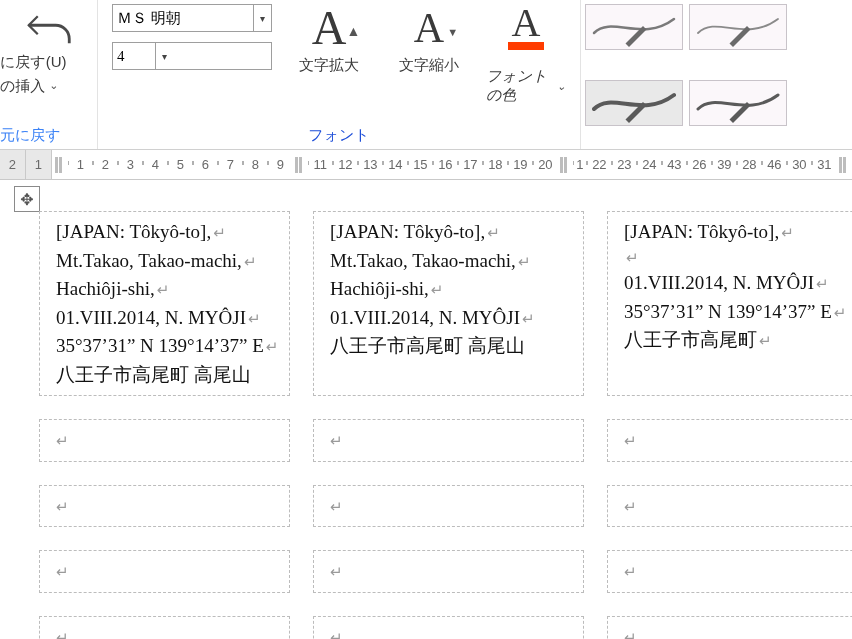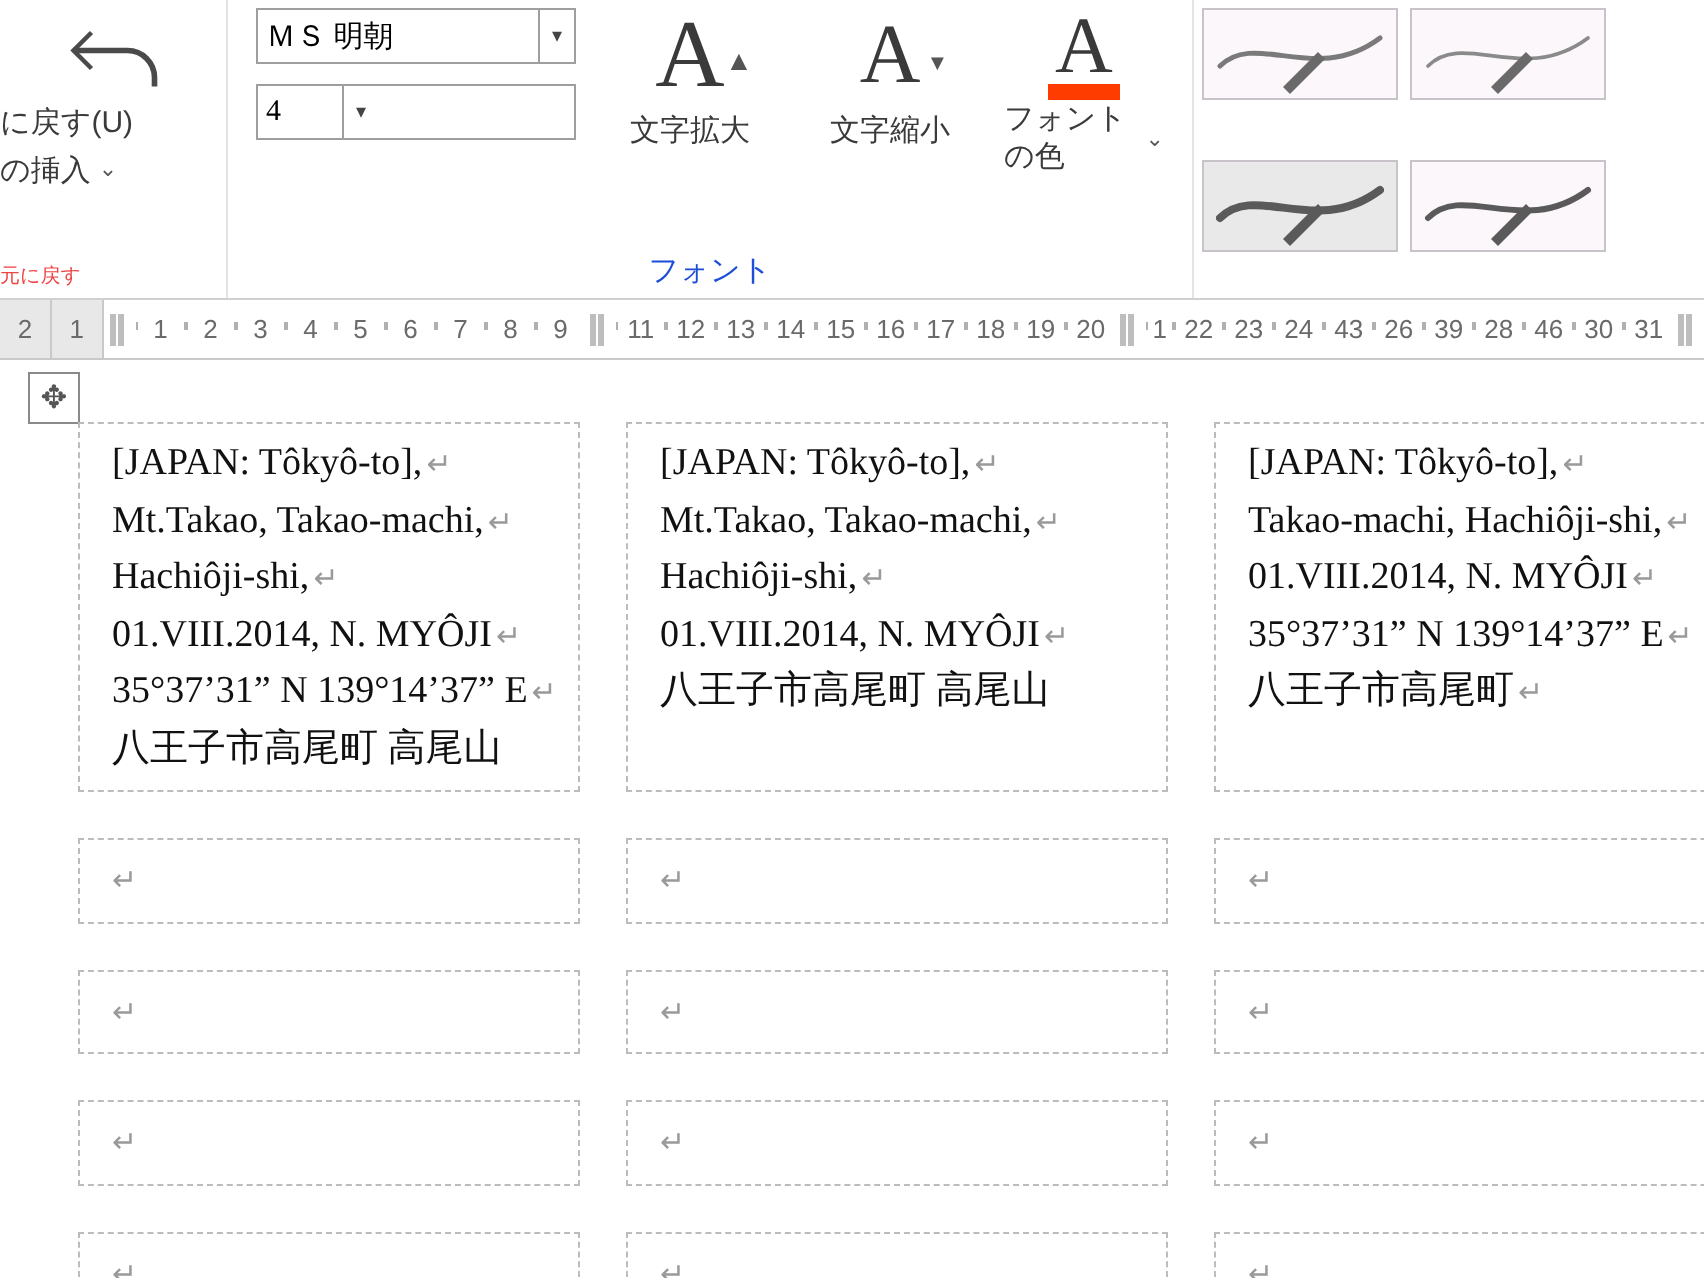--- a/index.html
+++ b/index.html
@@ -16,21 +16,21 @@
   .ribbon {
     background: #fff;
     border-bottom: 1px solid #d0d0d0;
     height: 150px;
     display: flex;
     align-items: stretch;
   }
 
   
   .grp-left {
-    width: 114px;
+    width: 98px;
     position: relative;
     padding-top: 4px;
     border-right: 1px solid #e3e3e3;
     display:flex;
     flex-direction:column;
     align-items:center;
   }
   .undo-icon {
     width: 54px; height: 46px;
     display:flex; align-items:center; justify-content:center;
@@ -42,22 +42,22 @@
     text-align:left;
     width:100%;
     padding-left:0;
   }
   .left-labels .row { display:flex; align-items:center; white-space:nowrap; }
   .chev { font-size:11px; color:#555; margin-left:4px; }
   .grp-caption-left {
     position:absolute;
     bottom:4px;
     left:0;
-    font-size:10px;
-    color:#ef4444;
+    font-size:15px;
+    color:#3b82f6;
     white-space:nowrap;
   }
 
   
   .grp-font {
     position: relative;
     padding: 4px 14px 0 14px;
     border-right: 1px solid #e3e3e3;
     display:flex;
     flex-direction:column;
@@ -276,21 +276,21 @@
       </div>
 
       <div class="big-A">
         <div class="glyph" style="font-size:42px;">A<span class="sup" style="font-size:11px;">▼</span></div>
         <div class="lbl">文字縮小</div>
       </div>
 
       <div class="big-A font-color-btn">
         <div class="glyph" style="font-size:40px;line-height:38px;">A</div>
         <div class="underline-bar"></div>
-        <div class="lbl" style="margin-top:0;">
+        <div class="lbl" style="margin-top:17px;font-style:italic;">
             <span>フォントの色</span>
             <span class="chev">⌄</span>
           </div>
       </div>
     </div>
     <div class="grp-caption">フォント</div>
   </div>
 
   <div class="grp-styles">
     <div class="style-thumb">
@@ -449,21 +449,20 @@
       <div class="line">
           <span>八王子市高尾町  高尾山</span>
         </div>
     </div>
     <div class="cell">
       <div class="line">
           <span>[JAPAN: Tôkyô-to],</span>
           <span class="ret">↵</span>
         </div>
       <div class="line">
-          <span>Takao-machi, Hachiôji-shi,</span>
           <span class="ret">↵</span>
         </div>
       <div class="line">
           <span>01.VIII.2014, N. MYÔJI</span>
           <span class="ret">↵</span>
         </div>
       <div class="line">
           <span>35°37’31” N 139°14’37” E</span>
           <span class="ret">↵</span>
         </div>

